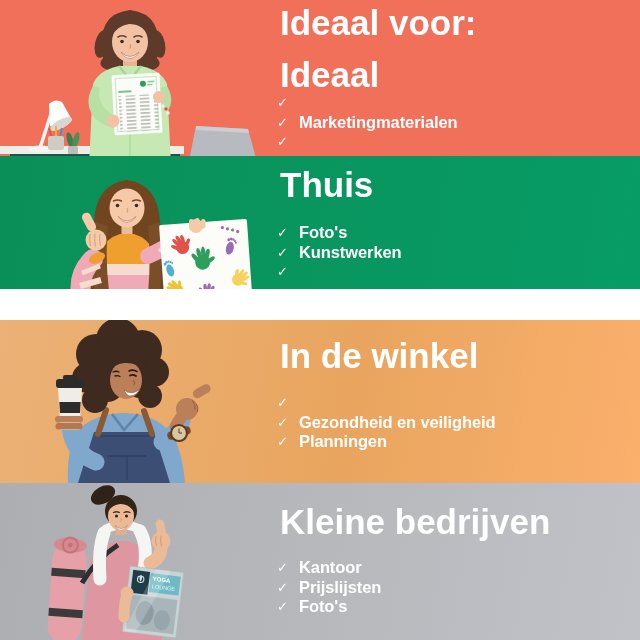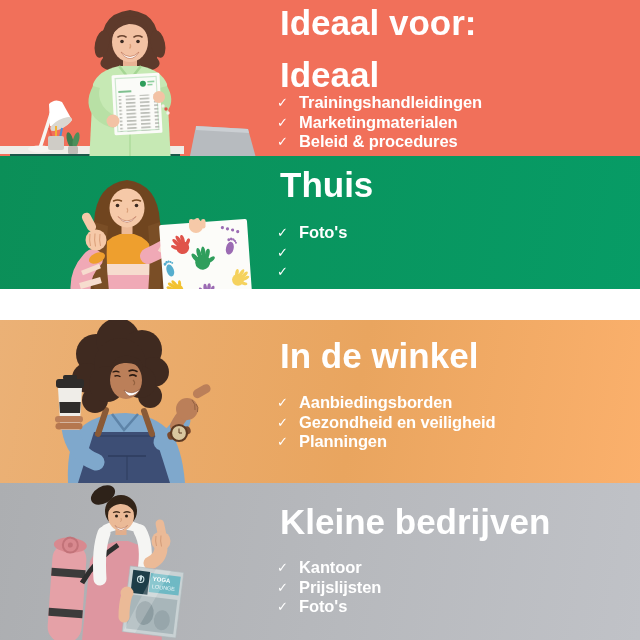--- a/index.html
+++ b/index.html
@@ -103,29 +103,27 @@
           <circle cx="168" cy="113" r="1.7" fill="#F3EFE8"></circle>
         </g>
       </svg>
     </div>
     <div class="text">
       <h1 class="title">Ideaal voor:</h1>
       <h2 class="heading">Ideaal</h2>
       <ul class="items">
         <li>
             <span class="chk">✓</span>
-            <span>Trainingshandleidingen</span>
           </li>
         <li>
             <span class="chk">✓</span>
             <span>Marketingmaterialen</span>
           </li>
         <li>
             <span class="chk">✓</span>
-            <span>Beleid &amp; procedures</span>
           </li>
       </ul>
     </div>
   </section>
 
   <section class="band band2">
     <div class="photo">
       <svg width="260" height="155" viewBox="0 0 260 155">
         <defs>
           <g id="hp">
@@ -210,20 +208,21 @@
     </div>
     <div class="text">
       <h2 class="heading">Thuis</h2>
       <ul class="items">
         <li>
             <span class="chk">✓</span>
             <span>Foto's</span>
           </li>
         <li>
             <span class="chk">✓</span>
+            <span>Kunstwerken</span>
           </li>
         <li>
             <span class="chk">✓</span>
           </li>
       </ul>
     </div>
   </section>
 
   <section class="band band3">
     <div class="photo">
@@ -280,21 +279,20 @@
             <path d="M179 113 L179 108.5 M179 113 L182 113" stroke="#5E3A22" stroke-width="1"></path>
           </g>
         </g>
       </svg>
     </div>
     <div class="text">
       <h2 class="heading">In de winkel</h2>
       <ul class="items">
         <li>
             <span class="chk">✓</span>
-            <span>Aanbiedingsborden</span>
           </li>
         <li>
             <span class="chk">✓</span>
             <span>Gezondheid en veiligheid</span>
           </li>
         <li>
             <span class="chk">✓</span>
             <span>Planningen</span>
           </li>
       </ul>

